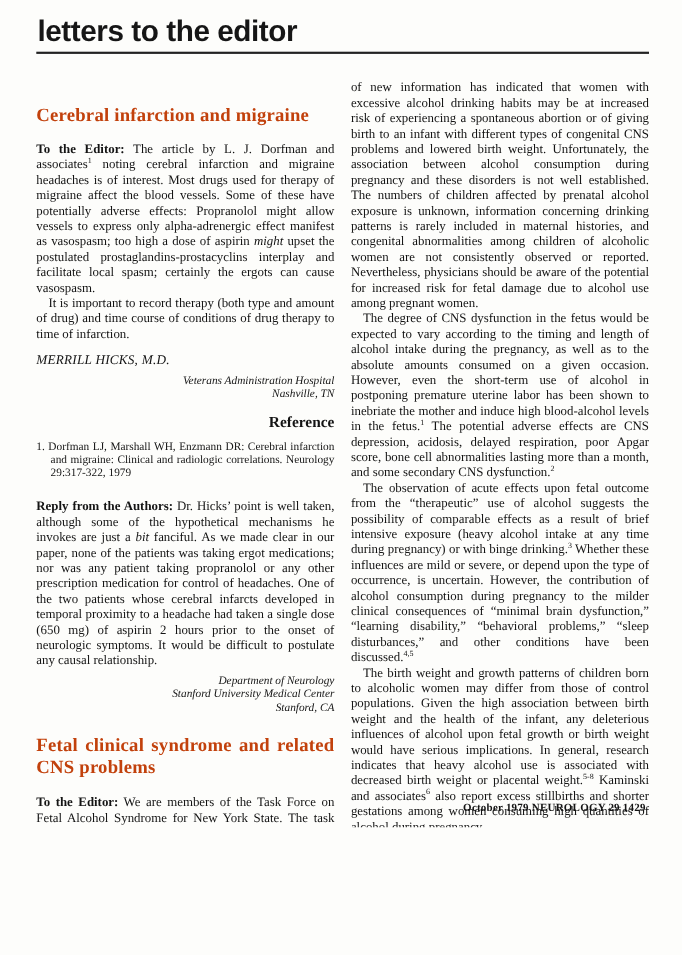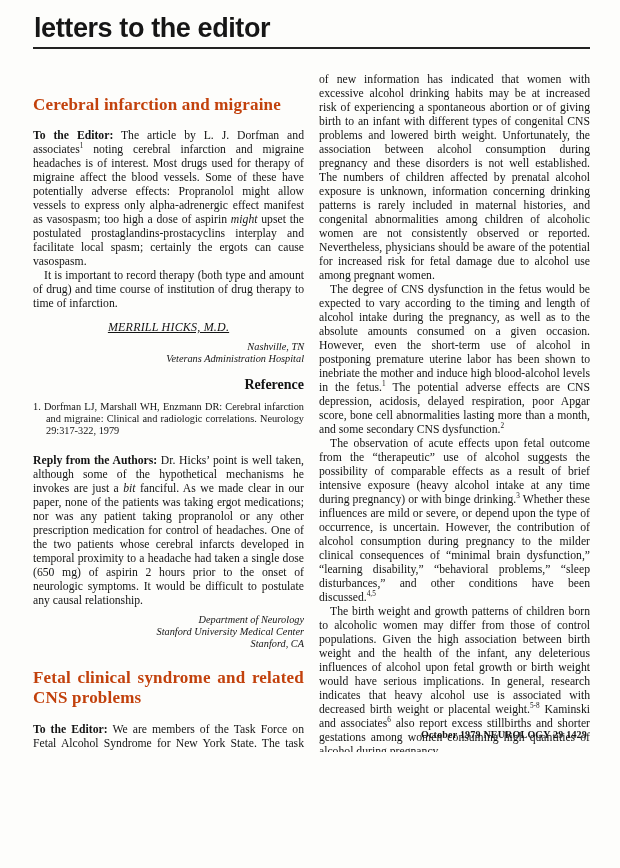--- a/index.html
+++ b/index.html
@@ -59,23 +59,22 @@
   p.reply-para { margin-top: 16px; }
 
   .b { font-weight: 700; }
   .i { font-style: italic; }
   sup { font-size: 0.62em; line-height: 0; }
 
   p.signature {
     margin: 9px 0 0 0;
     font-size: 12px;
     font-style: italic;
-    text-align: center;
+    text-align: left;
     letter-spacing: 0.2px;
-    text-decoration: underline;
   }
   .affiliation {
     margin-top: 6px;
     font-size: 10.3px;
     line-height: 12px;
     font-style: italic;
     text-align: right;
   }
 
   p.ref-item {
@@ -104,25 +103,25 @@
   <div class="masthead">
     <h1>letters to the editor</h1>
     <hr class="rule">
   </div>
 
   <div class="columns">
 
     <div class="col">
       <h2 class="letter-title">Cerebral infarction and migraine</h2>
       <p class="body"><span class="b">To the Editor:</span> The article by L. J. Dorfman and associates<sup>1</sup> noting cerebral infarction and migraine headaches is of interest. Most drugs used for therapy of migraine affect the blood vessels. Some of these have potentially adverse effects: Propranolol might allow vessels to express only alpha-adrenergic effect manifest as vasospasm; too high a dose of aspirin <span class="i">might</span> upset the postulated prostaglandins-prostacyclins interplay and facilitate local spasm; certainly the ergots can cause vasospasm.</p>
-      <p class="body indent">It is important to record therapy (both type and amount of drug) and time course of institution of drug therapy to time of infarction.</p>
+      <p class="body indent">It is important to record therapy (both type and amount of drug) and time course of conditions of drug therapy to time of infarction.</p>
       <p class="signature">MERRILL HICKS, M.D.</p>
       <div class="affiliation">
+        <div>Veterans Administration Hospital</div>
         <div>Nashville, TN</div>
-        <div>Veterans Administration Hospital</div>
       </div>
       <h3 class="ref-heading">Reference</h3>
       <p class="ref-item">1. Dorfman LJ, Marshall WH, Enzmann DR: Cerebral infarction and migraine: Clinical and radiologic correlations. Neurology 29:317-322, 1979</p>
 
       <p class="body reply-para"><span class="b">Reply from the Authors:</span> Dr. Hicks’ point is well taken, although some of the hypothetical mechanisms he invokes are just a <span class="i">bit</span> fanciful. As we made clear in our paper, none of the patients was taking ergot medications; nor was any patient taking propranolol or any other prescription medication for control of headaches. One of the two patients whose cerebral infarcts developed in temporal proximity to a headache had taken a single dose (650 mg) of aspirin 2 hours prior to the onset of neurologic symptoms. It would be difficult to postulate any causal relationship.</p>
       <div class="affiliation">
         <div>Department of Neurology</div>
         <div>Stanford University Medical Center</div>
         <div>Stanford, CA</div>
       </div>

